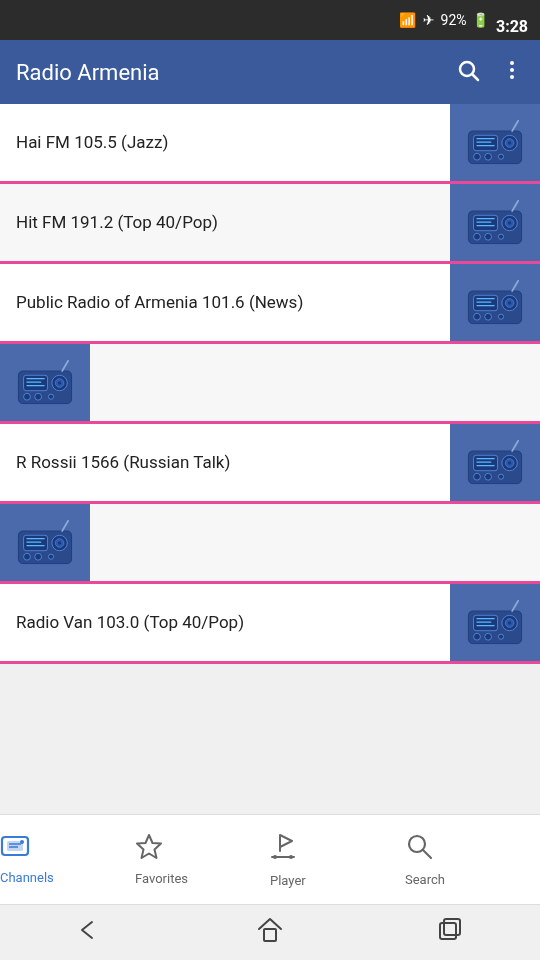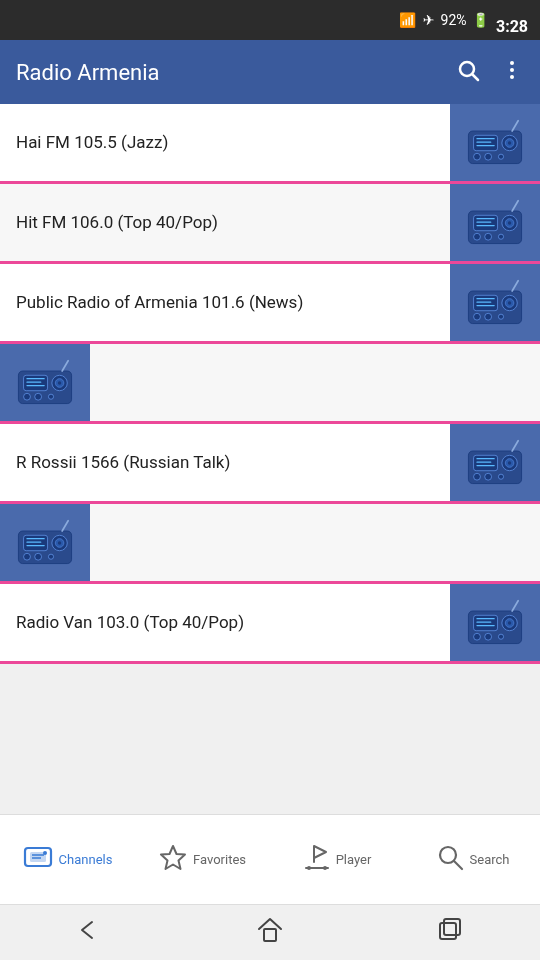--- a/index.html
+++ b/index.html
@@ -114,22 +114,21 @@
       width: 100%;
       height: 90px;
       background: white;
       border-top: 1px solid #ddd;
       display: flex;
       align-items: center;
     }
     .nav-item {
       flex: 1;
       display: flex;
-      flex-direction: row;
-      align-items: center;
+      flex-direction: column;
       justify-content: center;
       gap: 6px;
       cursor: pointer;
       height: 100%;
     }
     .nav-item.active .nav-icon {
       color: #3a7bd5;
     }
     .nav-item.active .nav-label {
       color: #3a7bd5;
@@ -216,21 +215,21 @@
         <circle cx="14" cy="44" r="4" fill="#1a3a7c" stroke="#5a8adc" stroke-width="1"></circle>
         <circle cx="27" cy="44" r="4" fill="#1a3a7c" stroke="#5a8adc" stroke-width="1"></circle>
 
         <line x1="55" y1="14" x2="62" y2="2" stroke="#8aaadc" stroke-width="2" stroke-linecap="round"></line>
 
         <circle cx="42" cy="44" r="3" fill="#1a3a7c" stroke="#5a8adc" stroke-width="1"></circle>
       </svg>
     </div>
     </div>
     <div class="station-item">
-      <div class="station-name">Hit FM 106.0 (Top 40/Pop)</div>
+      <div class="station-name">Hit FM 191.2 (Top 40/Pop)</div>
       <div class="station-thumb">
       <svg class="radio-icon-svg" viewBox="0 0 70 56" fill="none" xmlns="http://www.w3.org/2000/svg">
 
         <rect x="4" y="14" width="62" height="38" rx="5" fill="#2a4a8c" stroke="#1a3a7c" stroke-width="1"></rect>
 
         <rect x="10" y="19" width="28" height="18" rx="3" fill="#1a3a7c" stroke="#5a8adc" stroke-width="1"></rect>
 
         <line x1="14" y1="23" x2="34" y2="23" stroke="#5abaff" stroke-width="1.5" stroke-linecap="round"></line>
         <line x1="14" y1="27" x2="30" y2="27" stroke="#5abaff" stroke-width="1.5" stroke-linecap="round"></line>
         <line x1="14" y1="31" x2="34" y2="31" stroke="#5abaff" stroke-width="1.5" stroke-linecap="round"></line>

